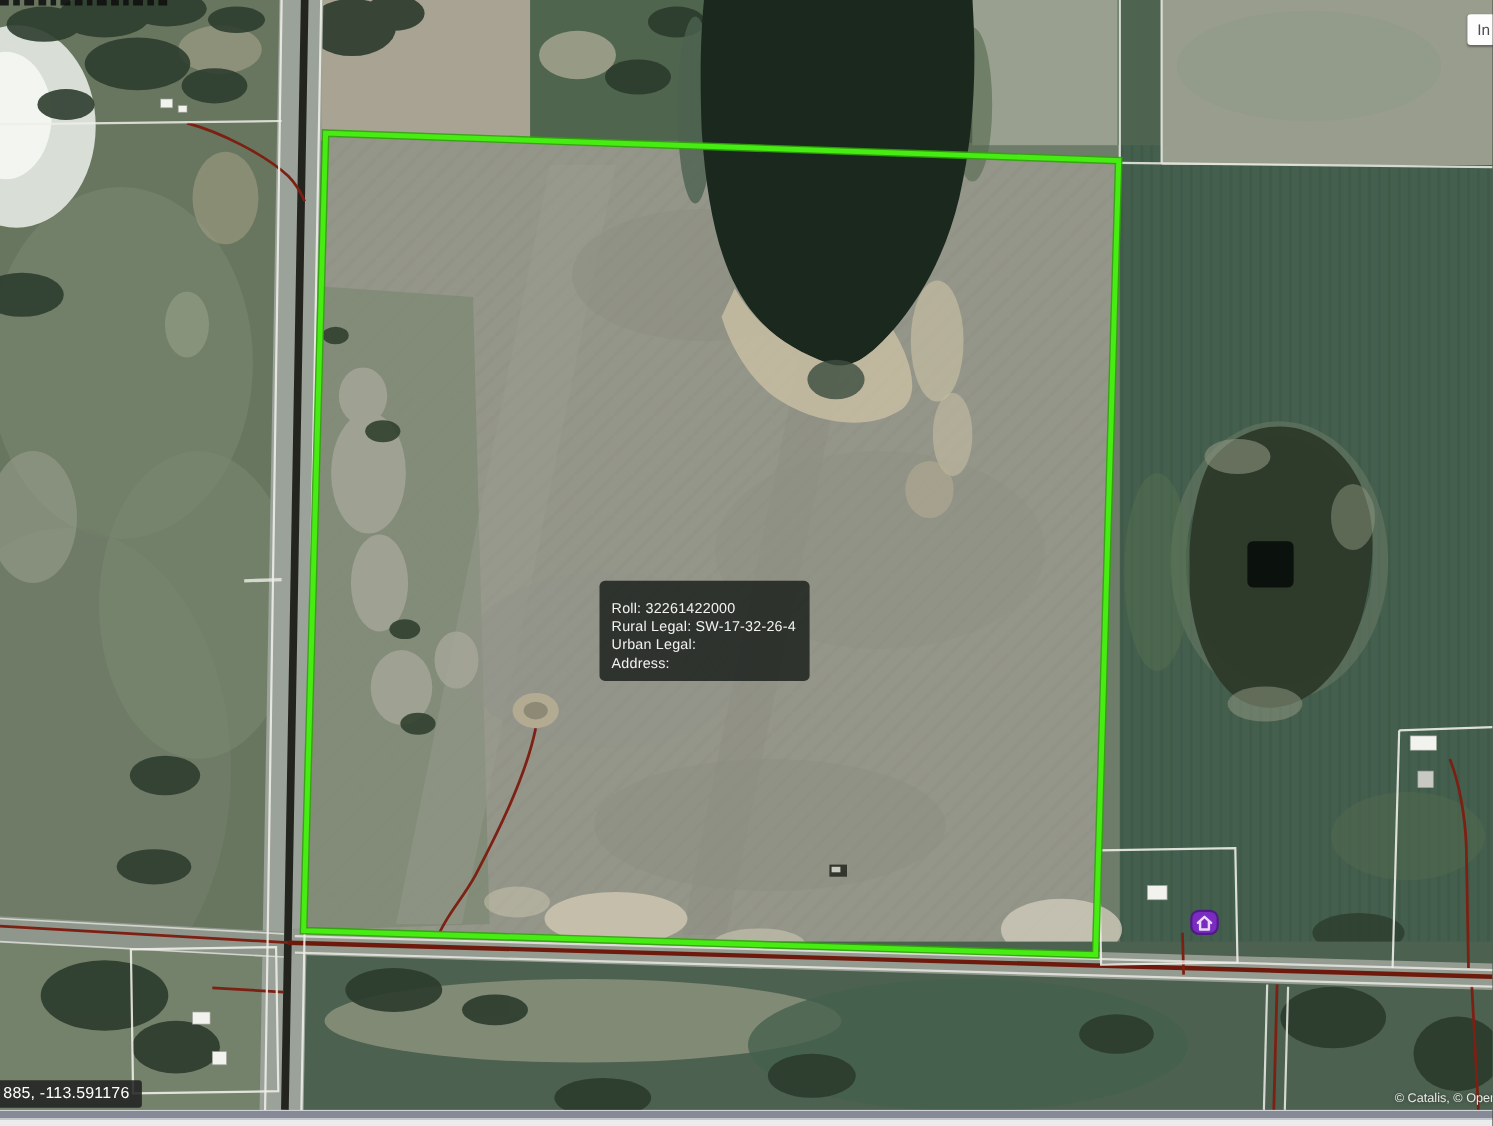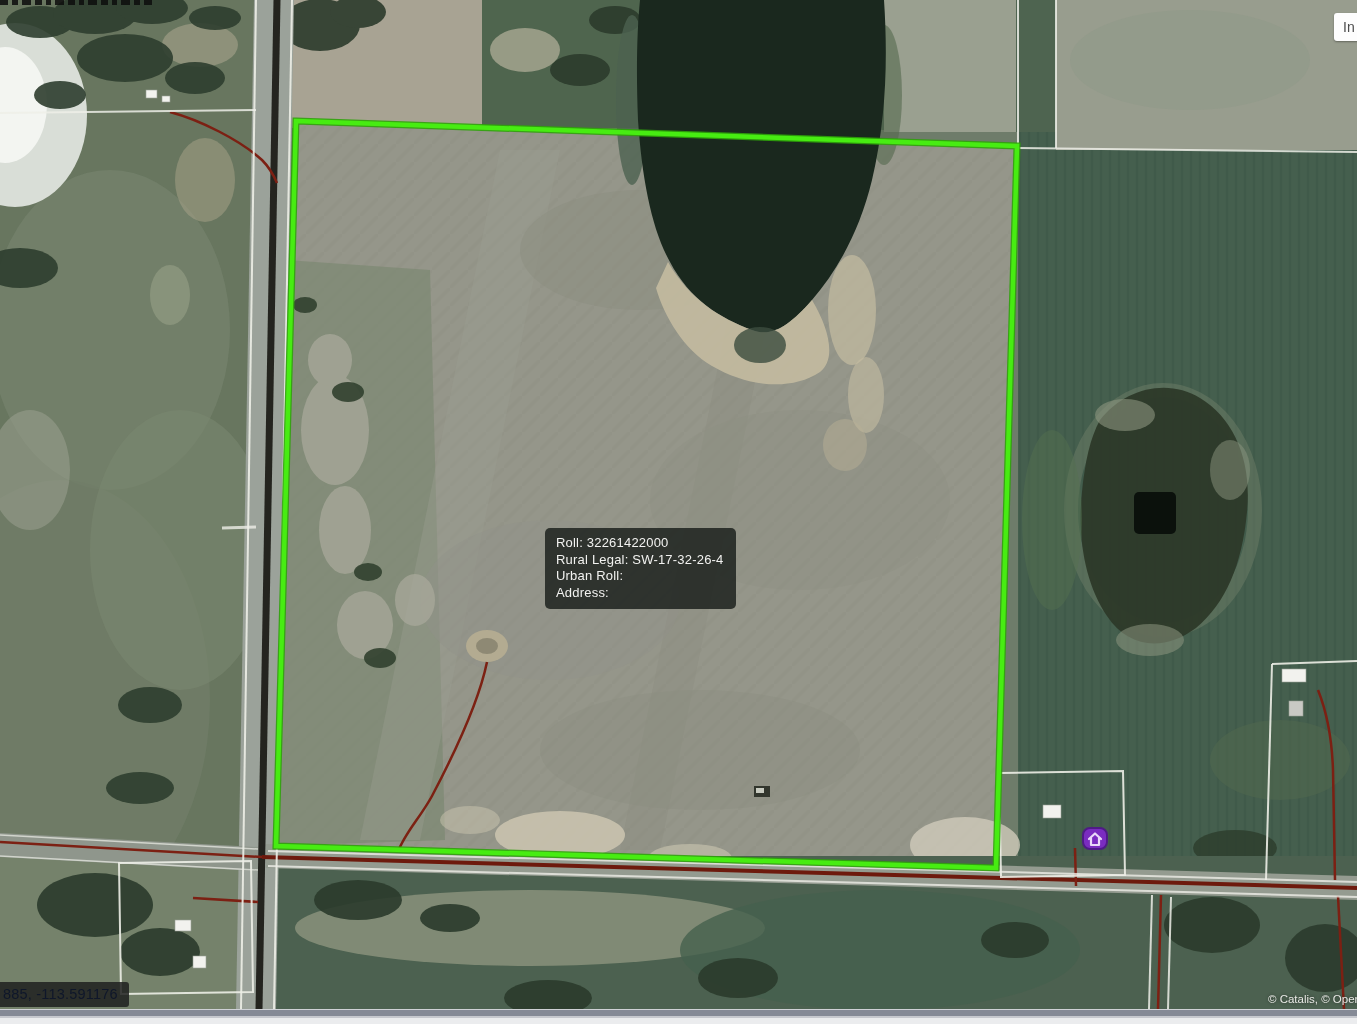--- a/index.html
+++ b/index.html
@@ -2,25 +2,25 @@
 <html><head>
 <meta charset="utf-8">
 <style>
   html,body{margin:0;padding:0;background:#222;}
   #app{position:relative;width:1357px;height:1024px;overflow:hidden;
        font-family:"Liberation Sans",sans-serif;background:#6e7c6a;}
   #map{position:absolute;inset:0 0 15px 0;overflow:hidden;cursor:default;}
   #map svg{display:block;}
   
   #tooltip{position:absolute;left:545px;top:528px;background:rgba(38,42,38,0.92);
-      color:#f2f2f0;border-radius:5px;padding:7px 12px 8px 11px;font-size:13px;
+      color:#f2f2f0;border-radius:5px;padding:17px 12px 8px 11px;font-size:13px;
       line-height:16.5px;white-space:nowrap;letter-spacing:.2px;}
   
   #coords{position:absolute;left:0;bottom:2px;background:rgba(30,32,30,0.85);
-      color:#0f172a;font-size:14.5px;padding:4px 11px 5px 3px;
+      color:#ffffff;font-size:14.5px;padding:4px 11px 5px 3px;
       border-radius:0 3px 3px 0;letter-spacing:.2px;}
   
   #attribution{position:absolute;right:-4px;bottom:4px;color:#e9eae6;font-size:11.5px;
       text-shadow:0 0 3px rgba(40,45,40,.9);white-space:nowrap;}
   
   #infobtn{position:absolute;left:1334px;top:13px;width:52px;height:28px;background:#fdfdfd;
       border-radius:3px;box-shadow:0 1px 2px rgba(0,0,0,.35);color:#4c4c4c;font-size:14px;
       line-height:28px;padding-left:9px;box-sizing:border-box;cursor:pointer;}
   
   #bottombar{position:absolute;left:0;bottom:0;width:100%;height:15px;
@@ -256,21 +256,21 @@
       <rect x="112" y="0" width="5" height="5"></rect>
           <rect x="121" y="0" width="9" height="5"></rect>
       <rect x="134" y="0" width="6" height="5"></rect>
           <rect x="144" y="0" width="8" height="5"></rect>
     </g>
   </svg>
 
     <div id="tooltip">
       <div>Roll: 32261422000</div>
       <div>Rural Legal: SW-17-32-26-4</div>
-      <div>Urban Roll:</div>
+      <div>Urban Legal:</div>
       <div>Address:</div>
     </div>
 
     <div id="coords">885, -113.591176</div>
 
     <div id="attribution">© Catalis, © Open</div>
 
     <div id="infobtn">
       <span>In</span>
     </div>

